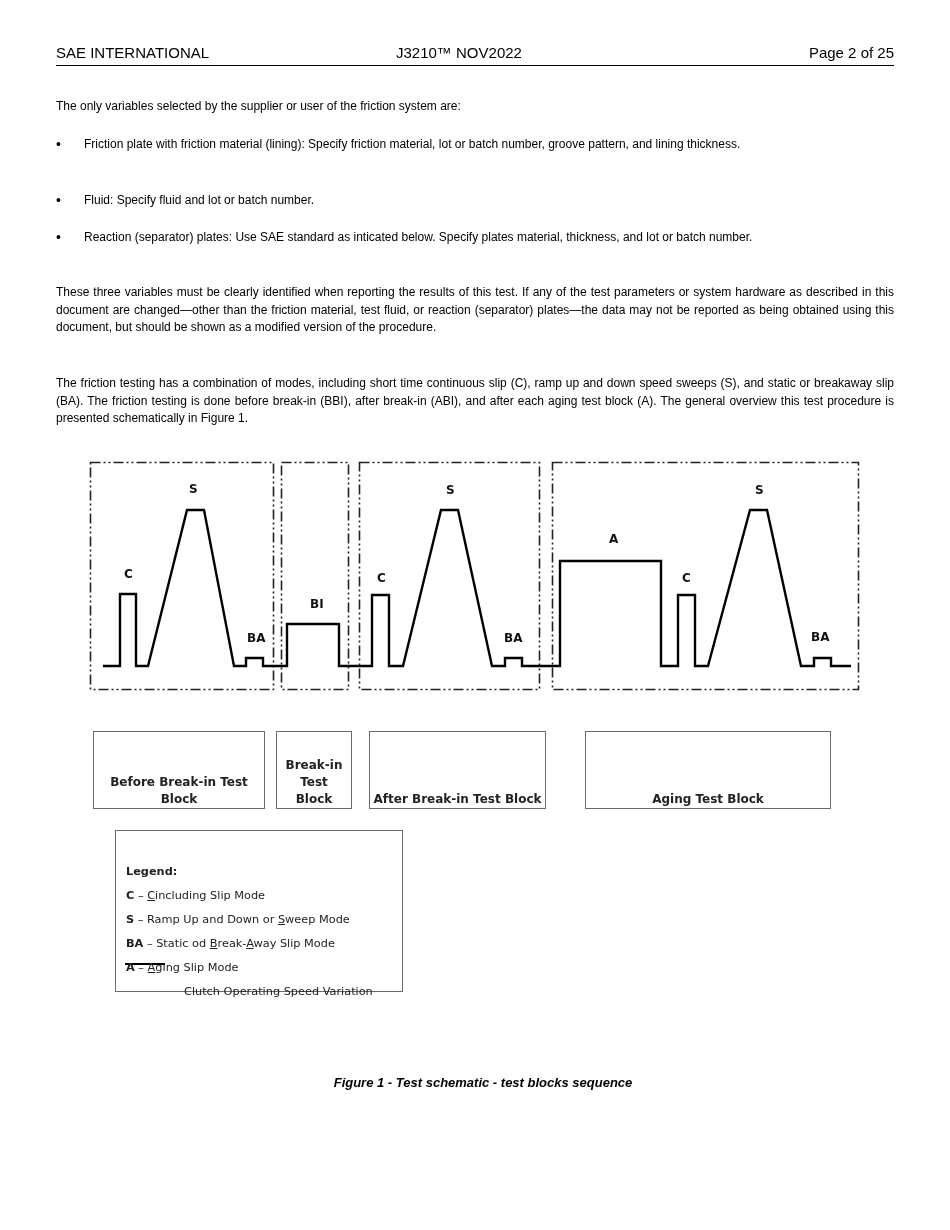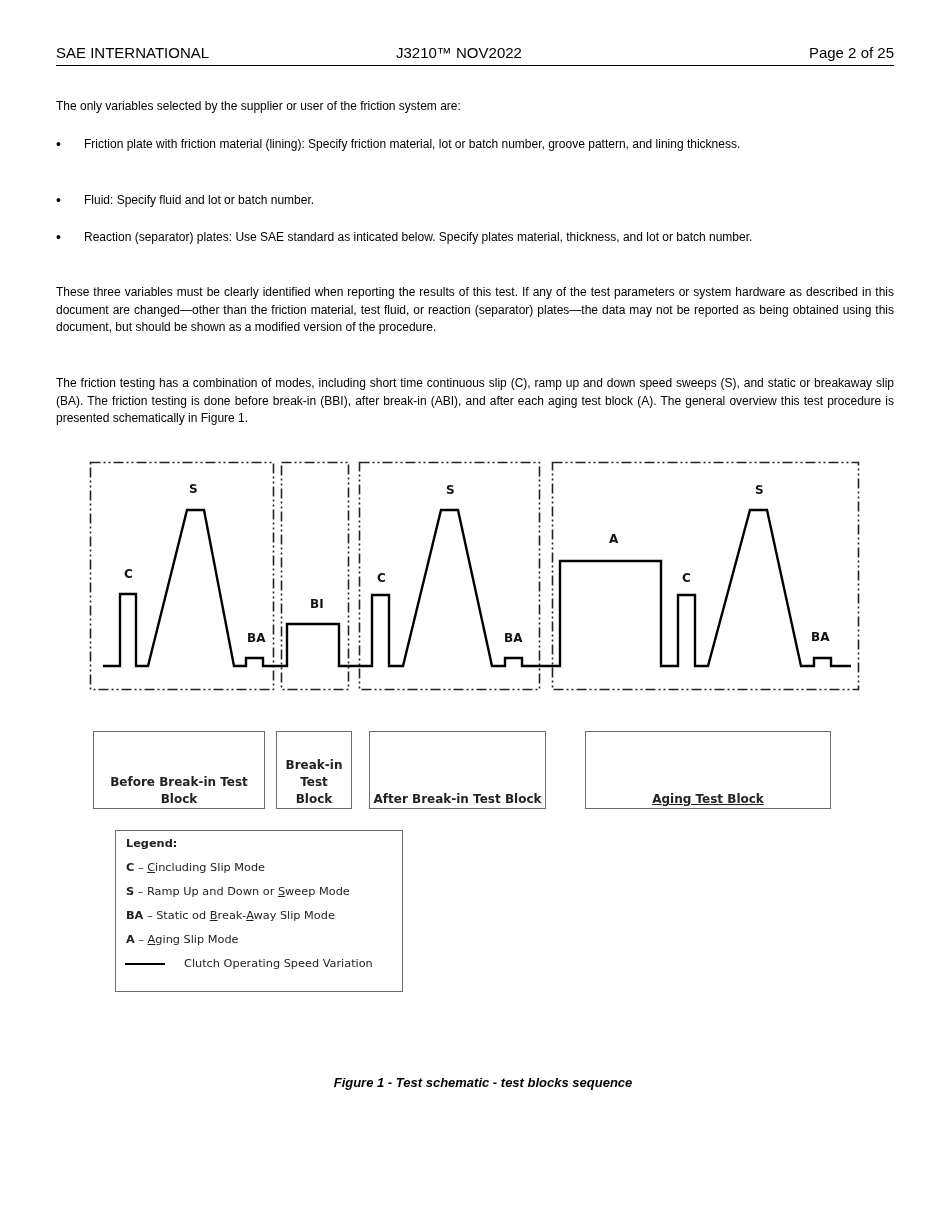--- a/index.html
+++ b/index.html
@@ -12,21 +12,21 @@
     .hdr .r { right: 0; }
     .txt { position: absolute; font-family: "Liberation Sans", sans-serif; font-size: 12px; line-height: 17.5px; }
     .para { left: 56px; width: 838px; text-align: justify; }
     .bullet-dot { position: absolute; left: 56px; font-family: "Liberation Sans", sans-serif; font-size: 14px; }
     .bullet-text { left: 84px; width: 810px; text-align: justify; }
     svg { position: absolute; left: 0; top: 0; }
     .blk { position: absolute; border: 1px solid #6b6b6b; display: flex; align-items: flex-end; justify-content: center;
            font-family: "DejaVu Sans", sans-serif; font-size: 12px; font-weight: bold; color: #222; text-align: center; box-sizing: border-box; }
     .legend { position: absolute; left: 115px; top: 830px; width: 288px; height: 162px; border: 1px solid #6b6b6b; box-sizing: border-box;
               font-family: "DejaVu Sans", sans-serif; font-size: 11.3px; color: #222; }
-    .legend .row { position: absolute; left: 10px; white-space: nowrap; }
+    .legend .row { position: absolute; left: 10px; white-space: nowrap; margin-top: 28px; }
     .legend b { font-weight: bold; }
     .legend u { text-decoration: underline; }
     .caption { position: absolute; left: 8px; width: 950px; top: 1032px; text-align: center;
                font-family: "Liberation Sans", sans-serif; font-size: 13px; font-weight: bold; font-style: italic; margin-top: 43px; }
     .wlabel { font-family: "DejaVu Sans", sans-serif; font-weight: bold; font-size: 12px; fill: #111; }
   </style>
 </head>
 <body>
 
 <div class="hdr">
@@ -73,21 +73,21 @@
 
 <div class="blk" style="left:93px; top:731px; width:172px; height:78px; padding-top:22px; line-height:17px;">
   <div><span>Before Break-in Test</span><br><span>Block</span></div>
 </div>
 <div class="blk" style="left:276px; top:731px; width:76px; height:78px; padding-top:8px; line-height:17px;">
   <div><span>Break-in</span><br><span>Test</span><br><span>Block</span></div>
 </div>
 <div class="blk" style="left:361px; top:731px; width:177px; height:78px; padding-top:22px; line-height:17px;margin-left:8px;">
   <span>After Break-in Test Block</span>
 </div>
-<div class="blk" style="left:585px; top:731px; width:246px; height:78px; padding-top:38px; line-height:17px;text-decoration:underline;">
+<div class="blk" style="left:585px; top:731px; width:246px; height:78px; padding-top:38px; line-height:17px;">
   <span>Aging Test Block</span>
 </div>
 
 <div class="legend">
   <div class="row" style="top:6px;"><b>Legend:</b></div>
   <div class="row" style="top:30px;">
     <b>C</b><span> – </span><u>C</u><span>including Slip Mode</span>
   </div>
   <div class="row" style="top:54px;">
     <b>S</b><span> – </span><span>Ramp Up and Down or </span><u>S</u><span>weep Mode</span>

